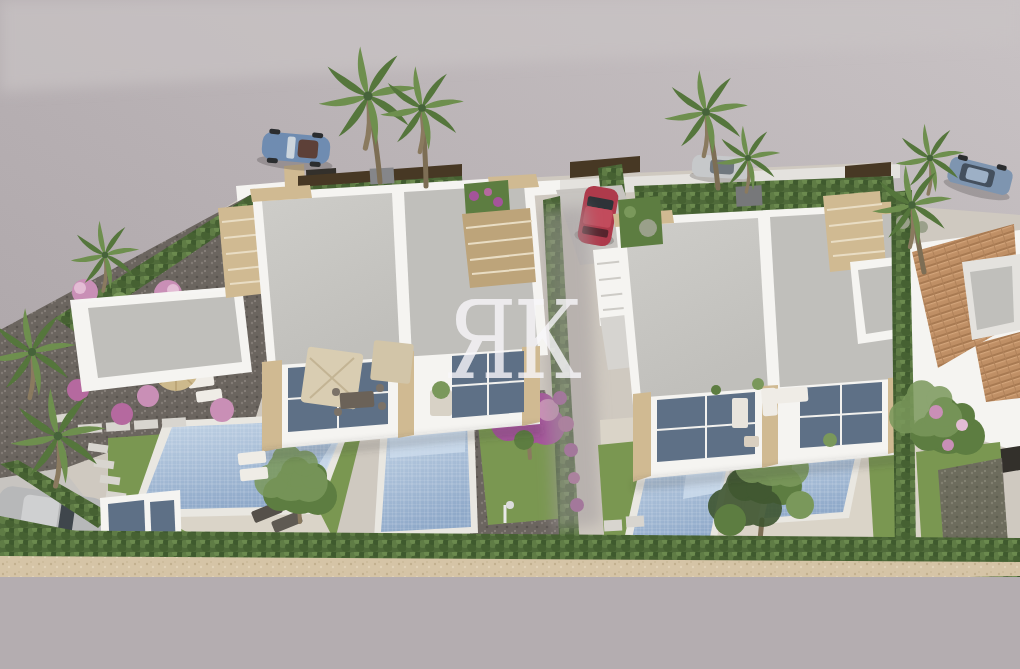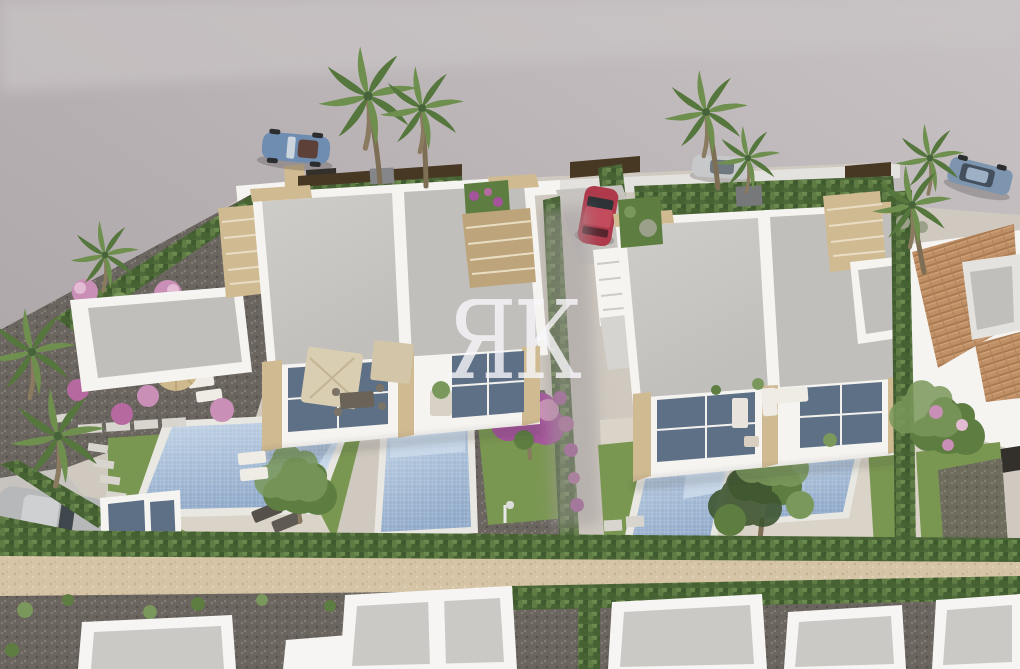--- a/index.html
+++ b/index.html
@@ -1,16 +1,16 @@
 <!DOCTYPE html>
 <html><head>
 <meta charset="utf-8">
 <style>
   html,body{margin:0;padding:0;background:#b4adb0;}
-  .stage{position:relative;width:1020px;height:669px;overflow:hidden;font-family:"DejaVu Serif",serif;}
+  .stage{position:relative;width:1020px;height:577px;overflow:hidden;font-family:"DejaVu Serif",serif;}
   svg{display:block;}
   .trunkS{stroke:#8a7a5f;stroke-width:4;fill:none;stroke-linecap:round;}
   .trunkT{stroke:#7d6e55;stroke-width:5;fill:none;stroke-linecap:round;}
   .f1{fill:#6e8f4e}.f2{fill:#55763c}.f3{fill:#46633a}
   .stone{fill:#d8d5cf}
   .stepL{stroke:#e9ddc4;stroke-width:2}
   .stepW{stroke:#cdcbc6;stroke-width:2}
   .mull{stroke:#f2f1ee;stroke-width:2;fill:none}
   .railW{stroke:#f6f5f3;stroke-width:3;fill:none}
   .wheel{fill:#2b2d2f}

